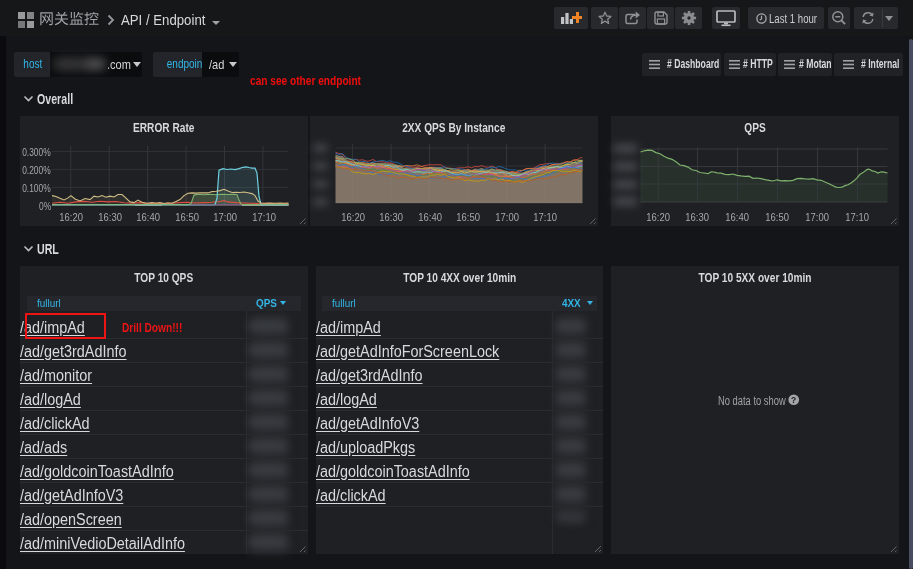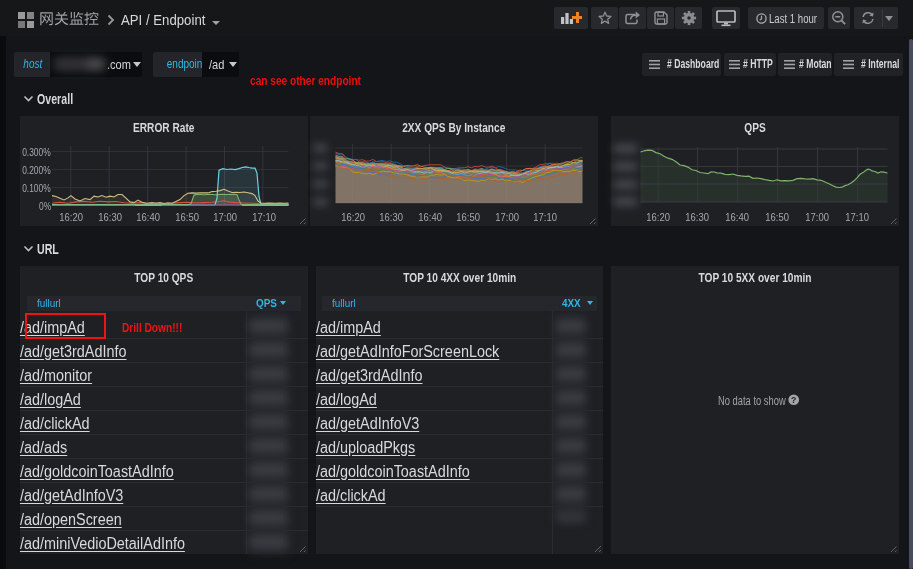--- a/index.html
+++ b/index.html
@@ -115,21 +115,21 @@
  <path d="M2.2 6 A5 5 0 0 1 11.6 4.4" fill="none" stroke="#909194" stroke-width="1.5"></path>
  <path d="M12.6 1.5 L12 5.4 L8.2 4.4 Z" fill="#909194"></path>
  <path d="M11.8 8 A5 5 0 0 1 2.4 9.6" fill="none" stroke="#909194" stroke-width="1.5"></path>
  <path d="M1.4 12.5 L2 8.6 L5.8 9.6 Z" fill="#909194"></path>
 </svg>
 <div class="abs" style="left:881.5px;top:9px;width:1px;height:18px;background:#3a3b3f;"></div>
 <div class="caret" style="left:885px;top:16px;border-top-color:#909194;"></div>
 
 <div class="abs" style="left:0;top:36px;width:5.5px;height:533px;background:#0b0b0e;"></div>
 
-<div class="lbl" style="left:14px;width:37px;font-style:italic;"><span>host</span></div>
+<div class="lbl" style="left:14px;width:37px;"><span>host</span></div>
 <div class="val" style="left:49.5px;width:92.5px;">
   <div class="blob" style="left:3px;top:5px;width:54px;height:14px;background:#38383a;opacity:.9;filter:blur(5px);"></div>
   <div class="blob" style="left:36px;top:7px;width:18px;height:10px;background:#77777a;opacity:.35;"></div>
   <span style="position:absolute;left:57.5px;">.com</span>
   <div class="caret" style="left:83.5px;top:10px;"></div>
 </div>
 <div class="lbl" style="left:153px;width:66px;"><span>endpoint</span></div>
 <div class="val" style="left:201.5px;width:37.5px;">
   <span style="position:absolute;left:7.5px;">/ad</span>
   <div class="caret" style="left:27px;top:10px;"></div>

